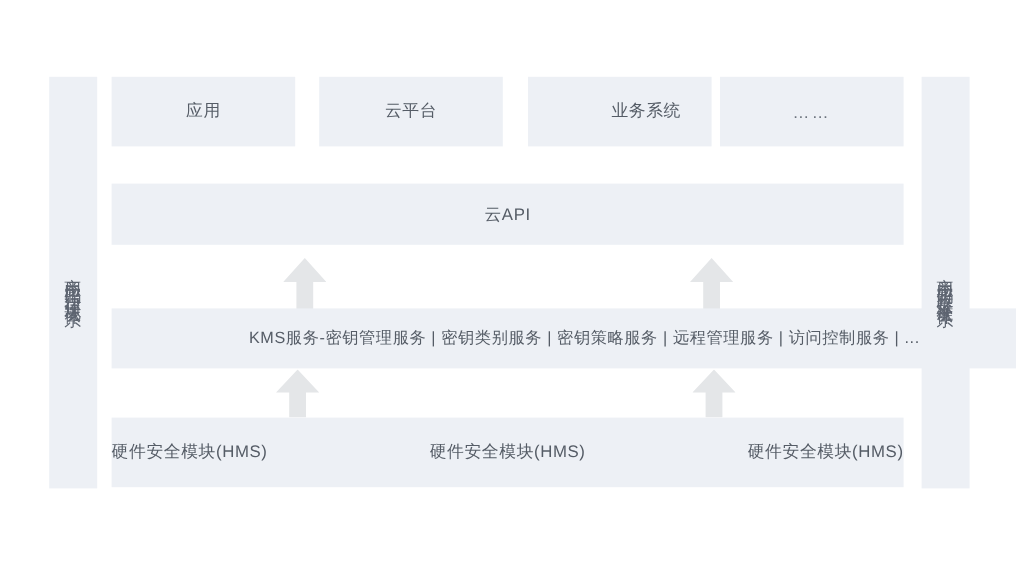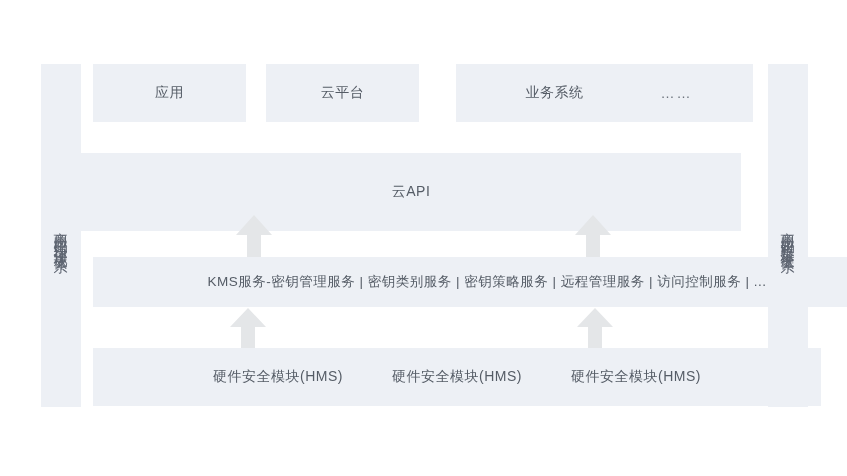--- a/index.html
+++ b/index.html
@@ -58,52 +58,53 @@
     color: #555c66;
     font-size: 14px;
     letter-spacing: 0.5px;
     box-sizing: border-box;
   }
 
   
   .row1 { top: 64px; height: 58px; width: 153px; }
   .r1c1 { left: 93px; }
   .r1c2 { left: 266px; }
-  .r1c3 { left: 456px; padding-left: 44px; }
+  .r1c3 { left: 440px; padding-left: 44px; }
   .r1c4 { left: 600px; width: 153px; }
 
   .dots {
     letter-spacing: 2px;
     color: #6b727c;
   }
 
   
   .row2 {
-    left: 81px;
+    left: 93px;
     top: 153px;
     width: 660px;
-    height: 78px;
+    height: 51px;
   }
 
   
   .row3 {
     left: 93px;
     top: 257px;
     width: 788px;
     height: 50px;
     font-size: 13.5px;
   }
 
   
   .row4 {
     left: 93px;
     top: 348px;
-    width: 728px;
+    width: 660px;
     height: 58px;
-    gap: 49px;
+    gap: 16px;
+    justify-content: space-between;
   }
   .hsm-item {
     font-size: 14px;
     color: #555c66;
     white-space: nowrap;
   }
 
   
   .arrow {
     position: absolute;

